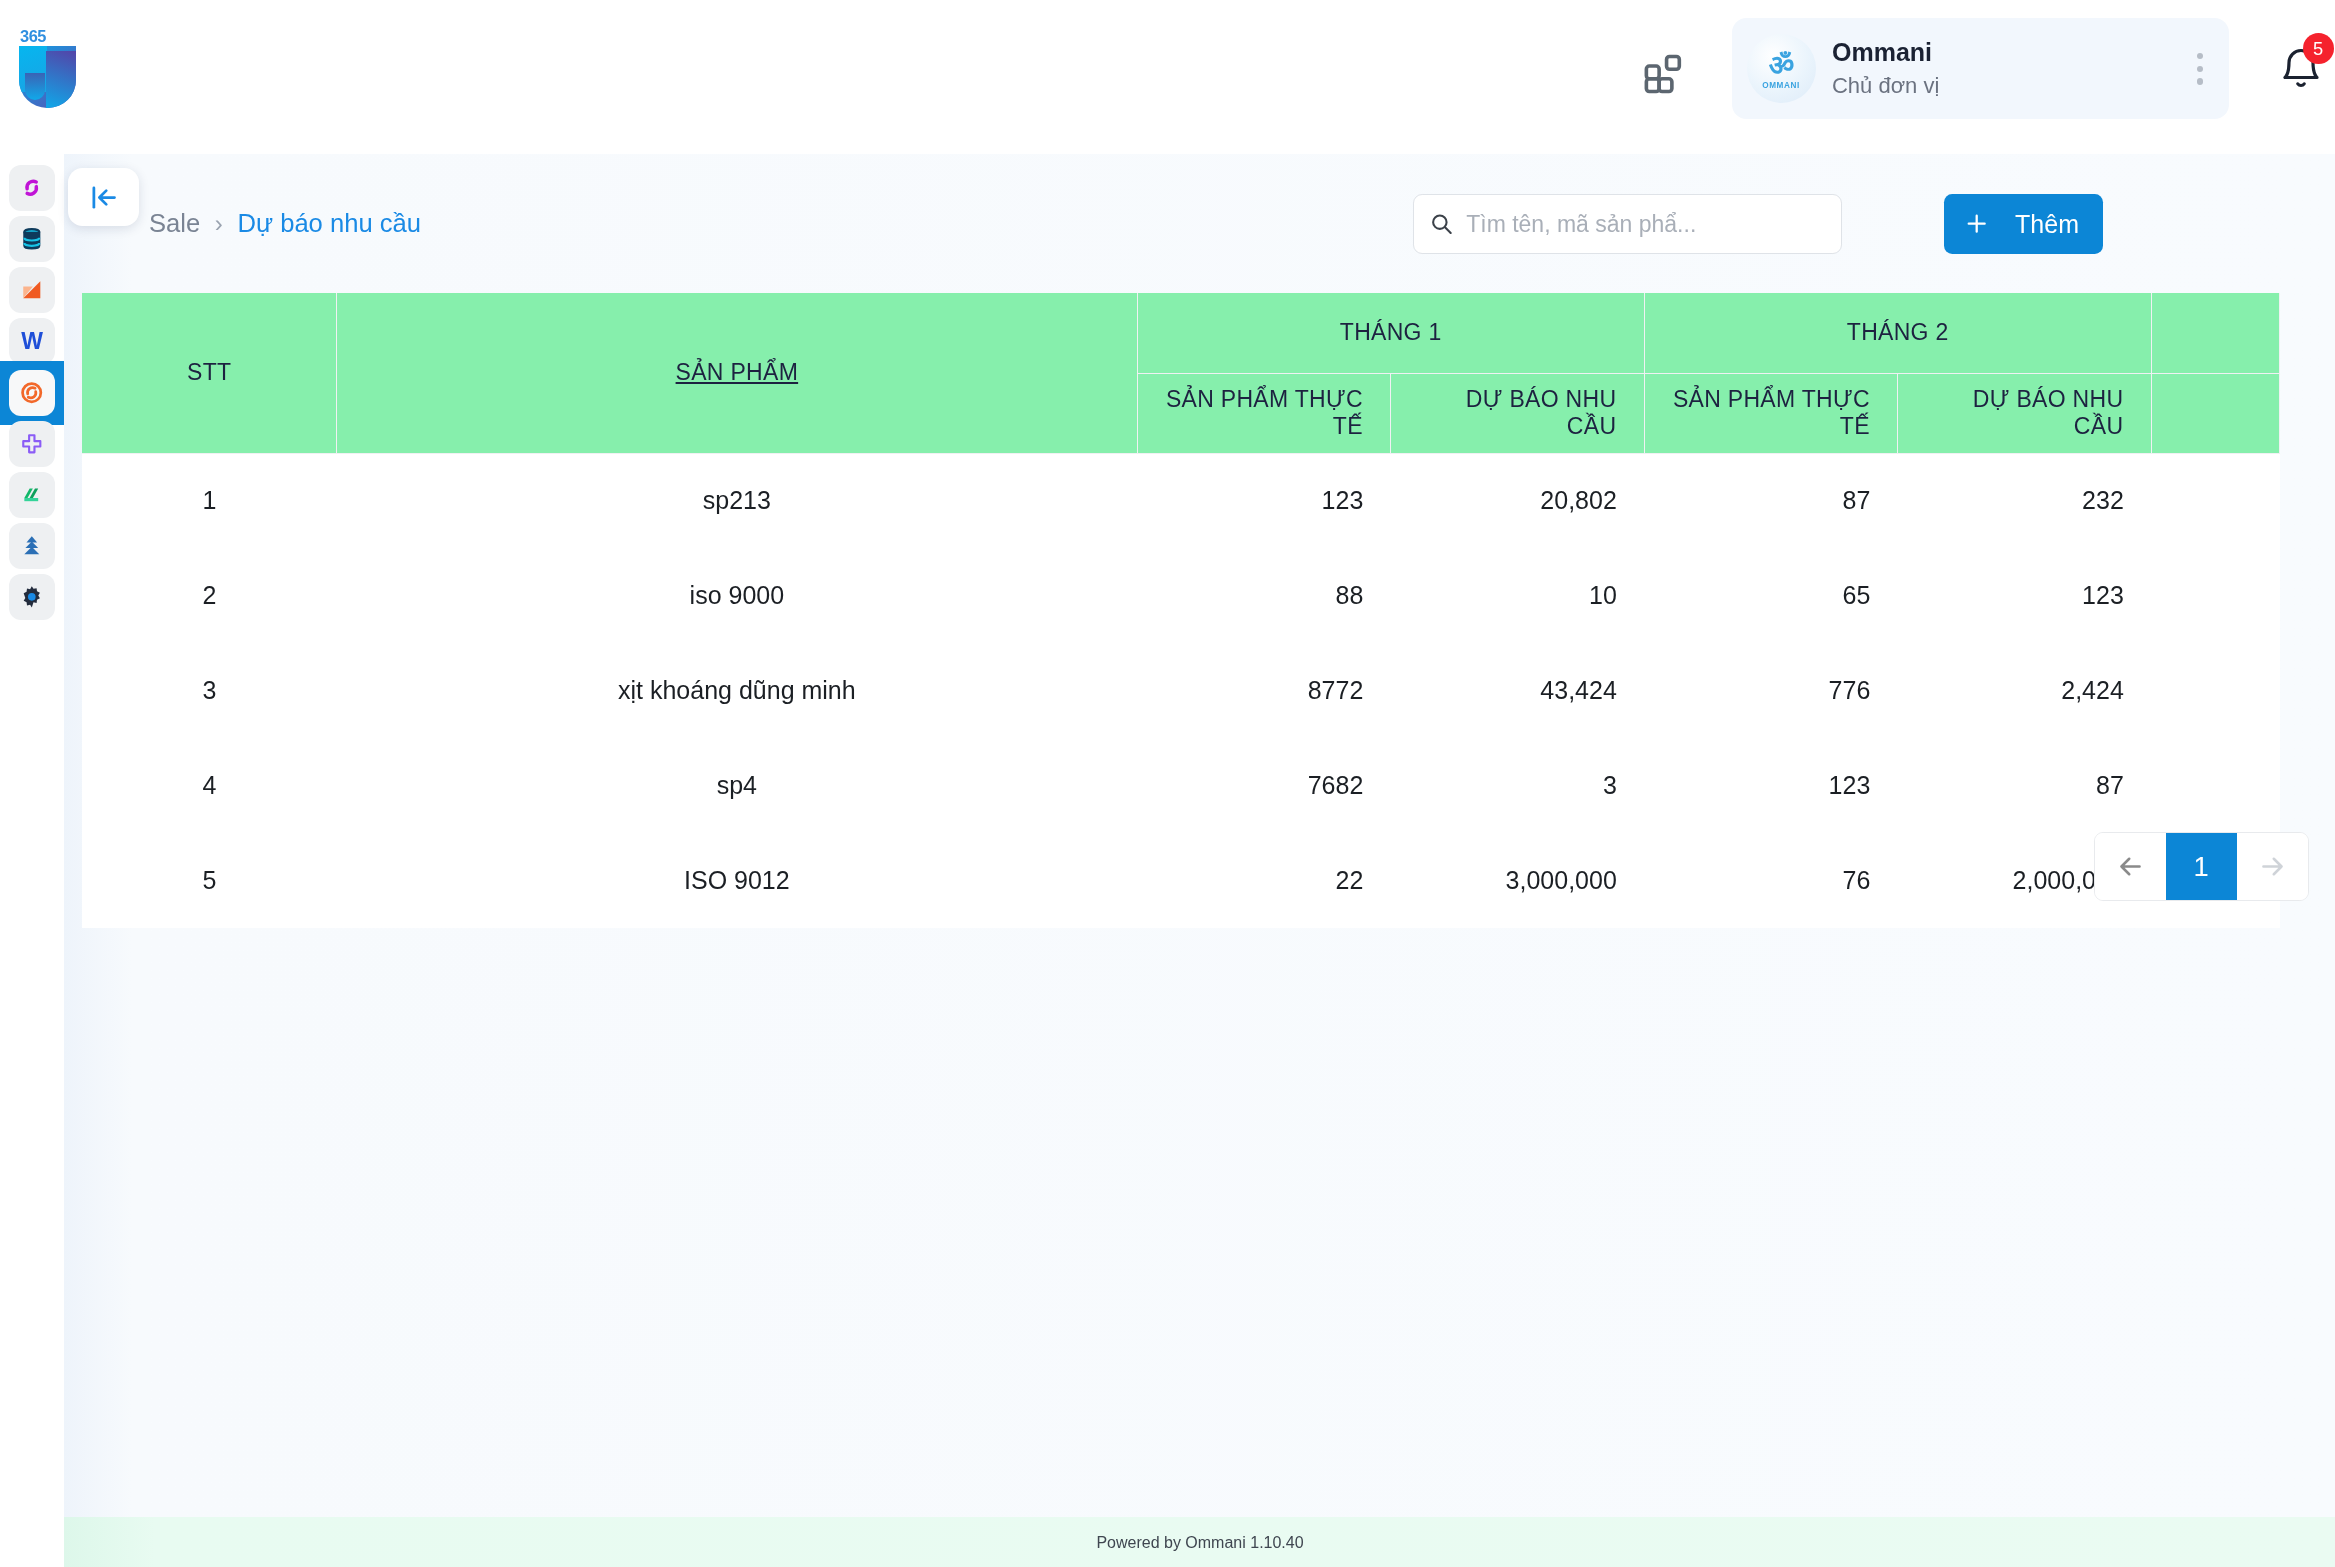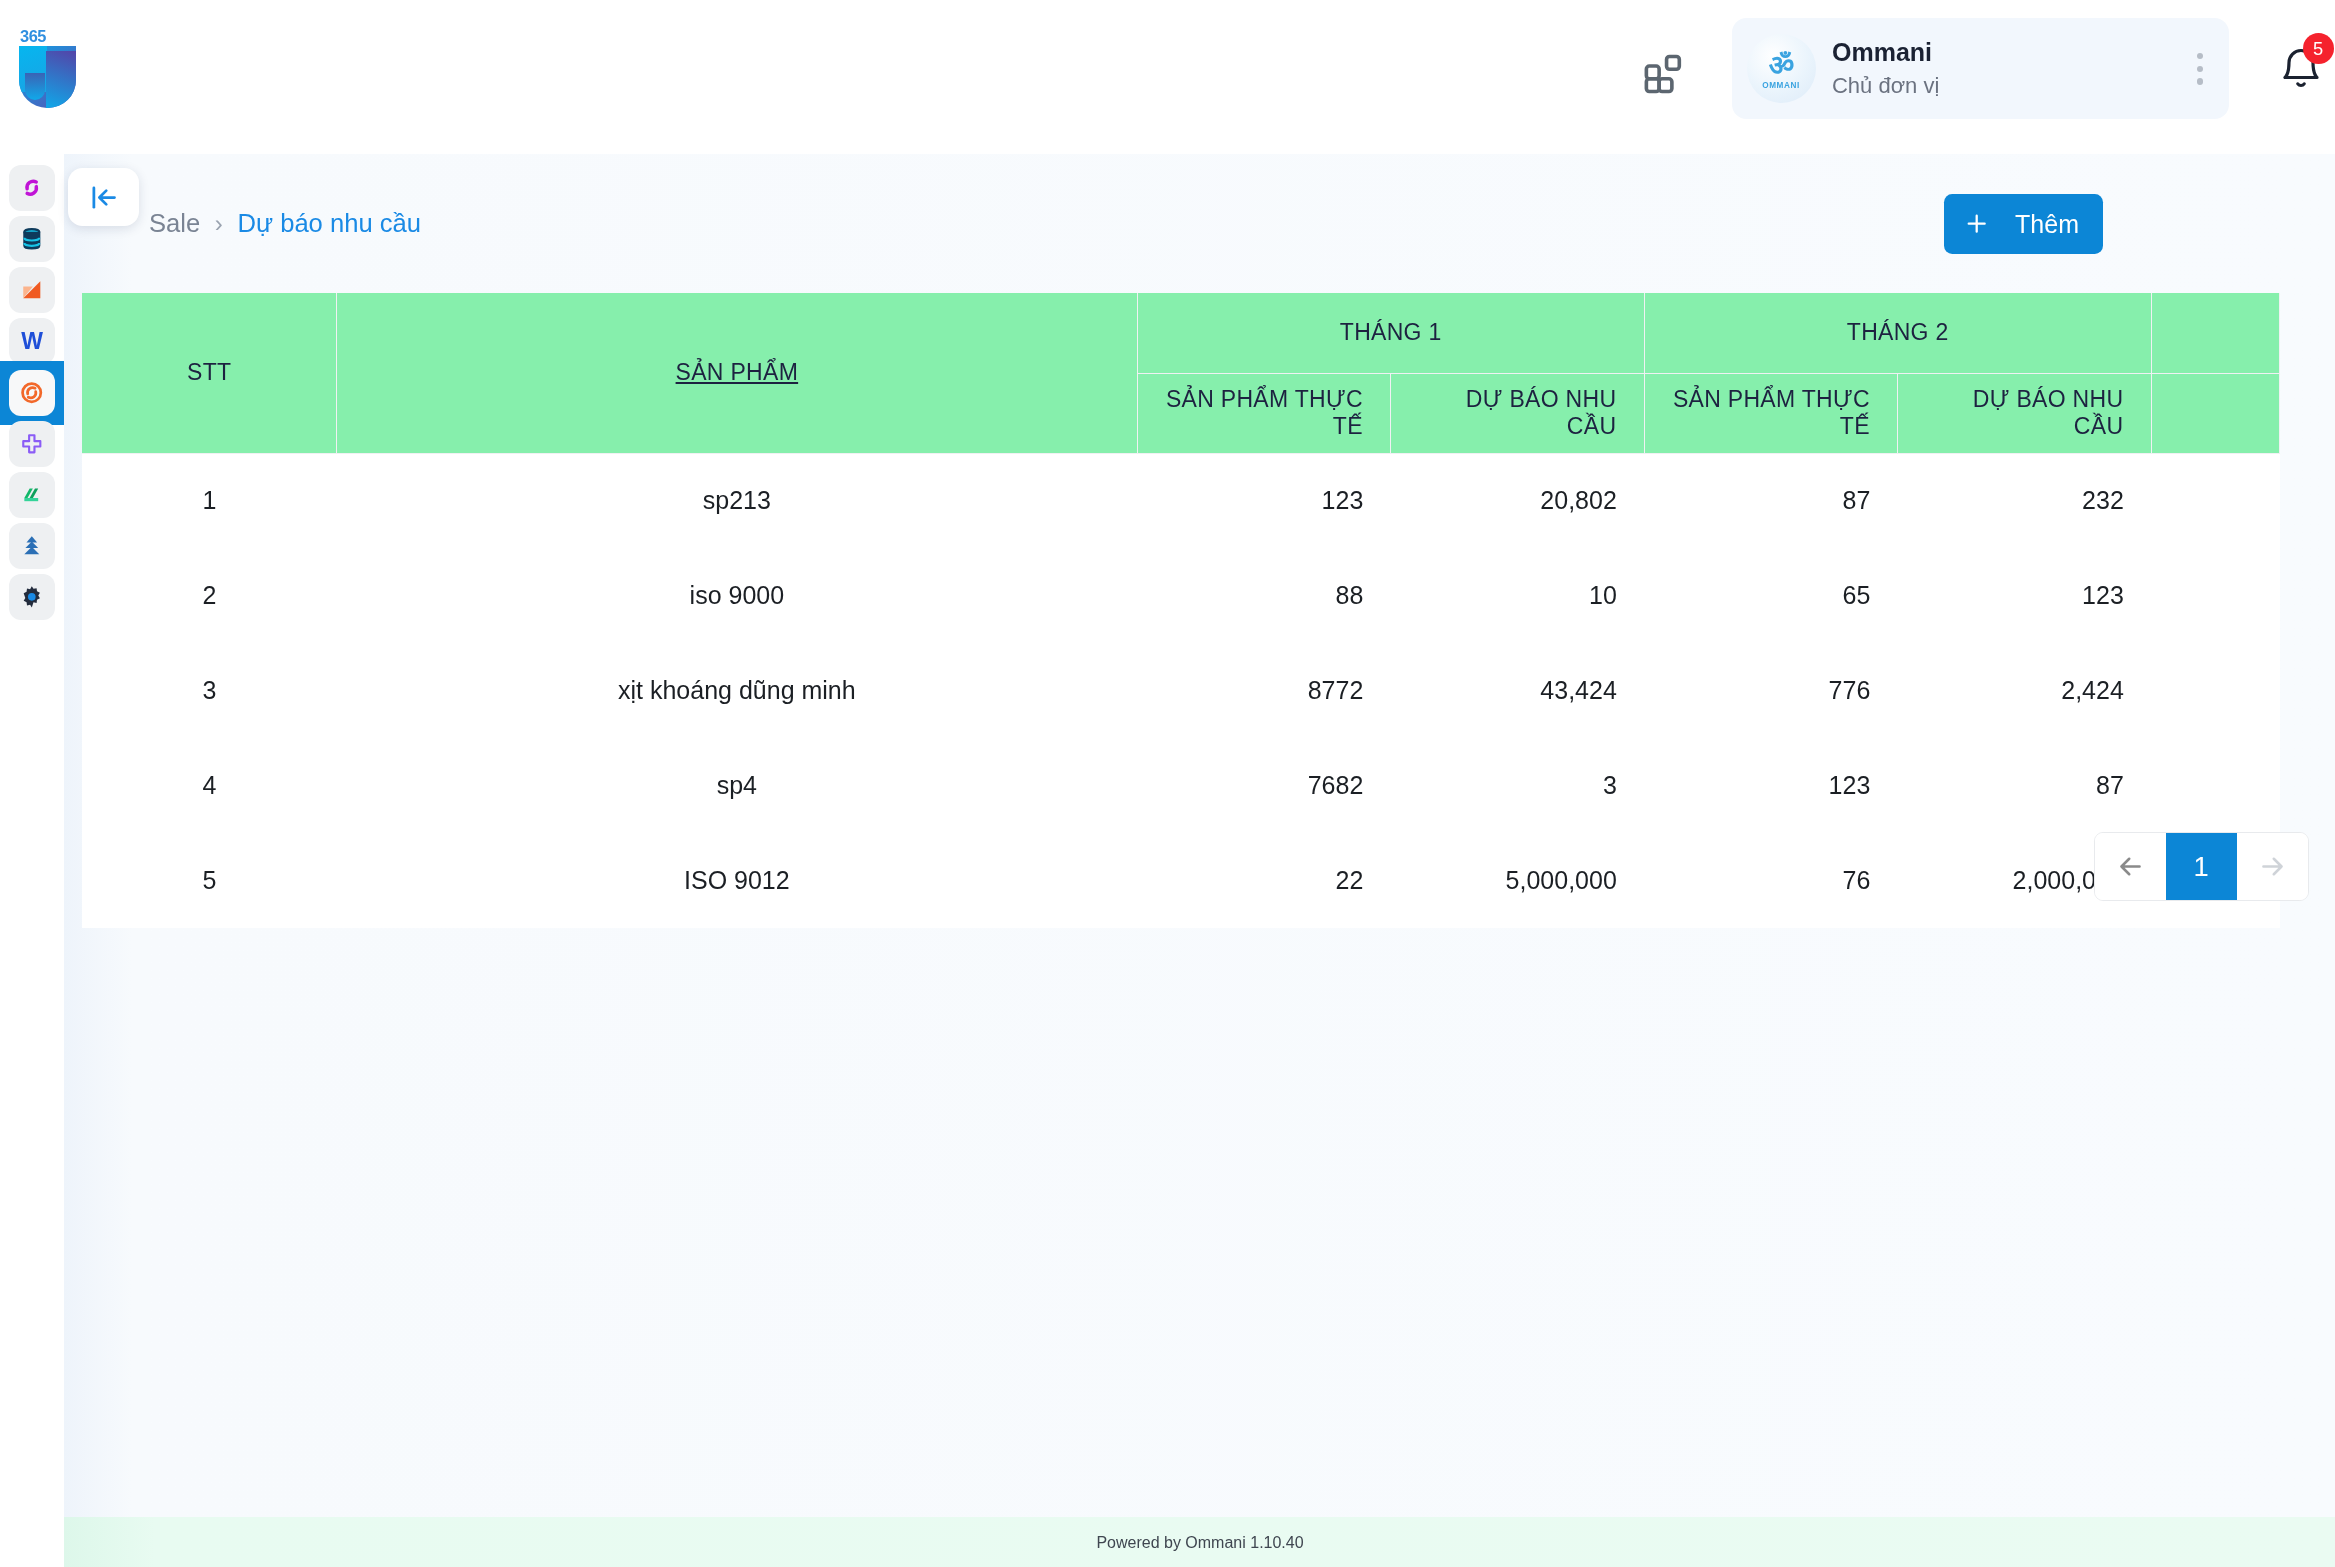--- a/index.html
+++ b/index.html
@@ -526,20 +526,27 @@
 
 <div class="content">
 
   <div class="crumbbar">
     <div class="crumb">
       <span class="crumb-root">Sale</span>
       <span class="crumb-sep">›</span>
       <span class="crumb-current">Dự báo nhu cầu</span>
     </div>
 
+    <div class="search-box">
+      <svg width="27.4" height="27.4" viewBox="0 0 24 24" fill="none" stroke="#3b4149" stroke-width="2">
+        <circle cx="10.5" cy="10.5" r="6.5"></circle>
+        <path d="M15.5 15.5 L21 21" stroke-linecap="round"></path>
+      </svg>
+      <input type="text" placeholder="Tìm tên, mã sản phẩ..." style="">
+    </div>
 
     <button class="add-btn">
       <svg width="27.4" height="27.4" viewBox="0 0 24 24" fill="none" stroke="#ffffff" stroke-width="2">
         <path d="M12 5v14M5 12h14" stroke-linecap="round"></path>
       </svg>
       <span>Thêm</span>
     </button>
   </div>
 
   <div class="table-card">
@@ -594,21 +601,21 @@
           <td class="c-num">7682</td>
           <td class="c-num">3</td>
           <td class="c-num">123</td>
           <td class="c-num">87</td>
           <td></td>
         </tr>
         <tr>
           <td class="c-stt">5</td>
           <td class="c-prod">ISO 9012</td>
           <td class="c-num">22</td>
-          <td class="c-num">5,000,000</td>
+          <td class="c-num">3,000,000</td>
           <td class="c-num">76</td>
           <td class="c-num">2,000,000</td>
           <td></td>
         </tr>
       </tbody>
     </table>
   </div>
 
   <div class="pager">
     <div class="pg arrow-prev">

